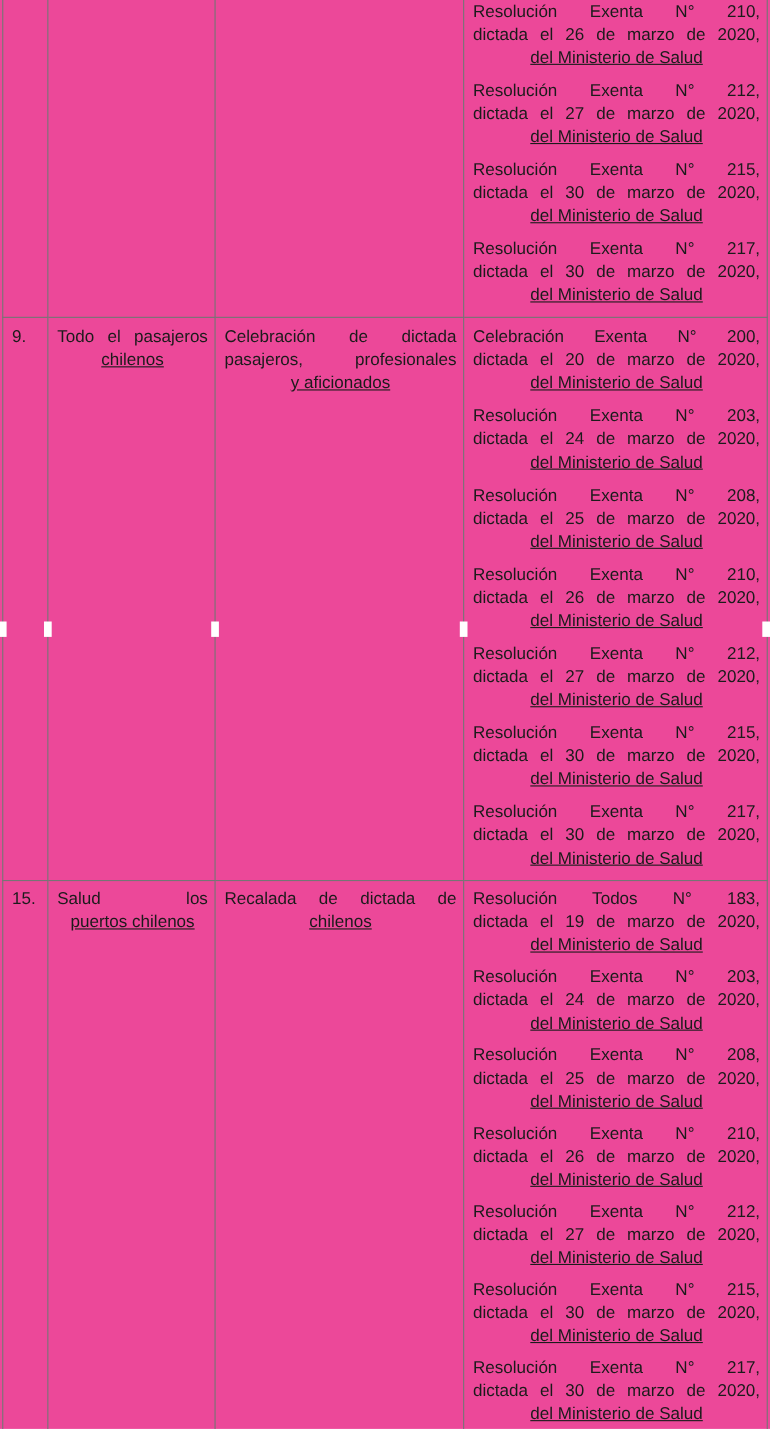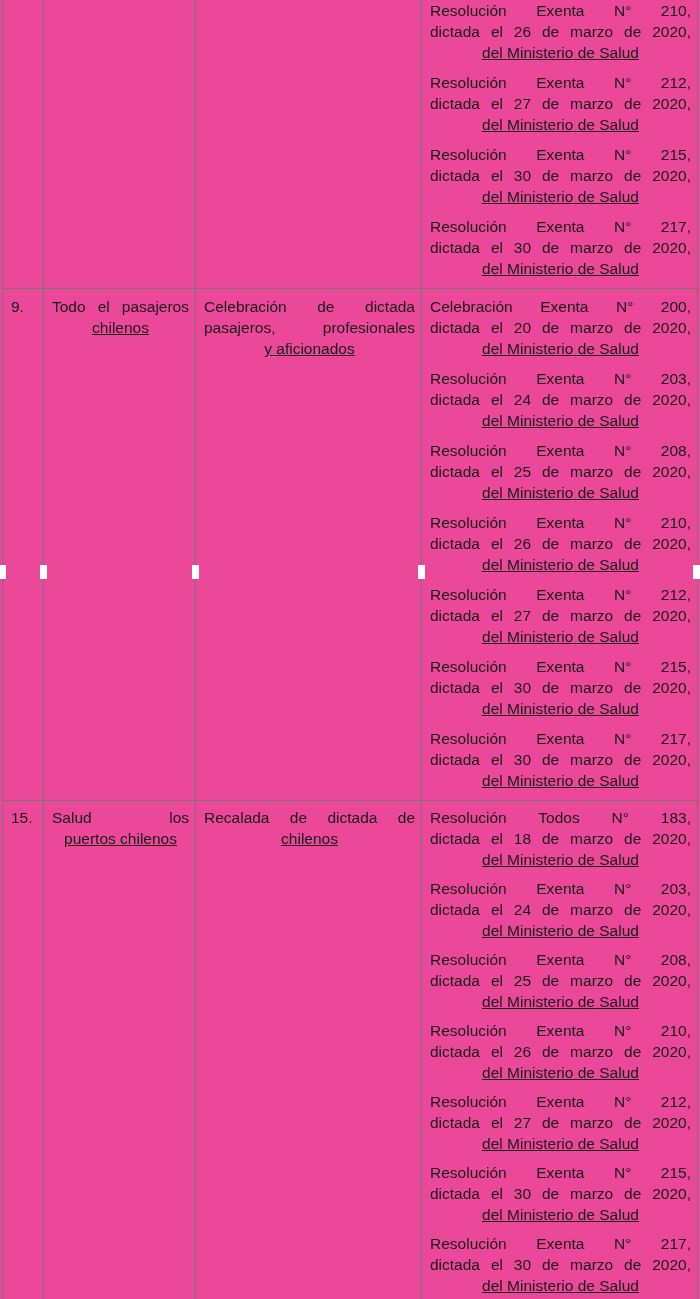--- a/index.html
+++ b/index.html
@@ -155,21 +155,21 @@
             <div class="jl">Salud los</div>
             <div class="ll">puertos chilenos</div>
           </td>
           <td class="c2">
             <div class="jl">Recalada de dictada de</div>
             <div class="ll">chilenos</div>
           </td>
           <td class="c3">
             <div class="para">
               <div class="jl">Resolución Todos N° 183,</div>
-              <div class="jl">dictada el 18 de marzo de 2020,</div>
+              <div class="jl">dictada el 19 de marzo de 2020,</div>
               <div class="ll">del Ministerio de Salud</div>
             </div>
             <div class="para">
               <div class="jl">Resolución Exenta N° 203,</div>
               <div class="jl">dictada el 24 de marzo de 2020,</div>
               <div class="ll">del Ministerio de Salud</div>
             </div>
             <div class="para">
               <div class="jl">Resolución Exenta N° 208,</div>
               <div class="jl">dictada el 25 de marzo de 2020,</div>

